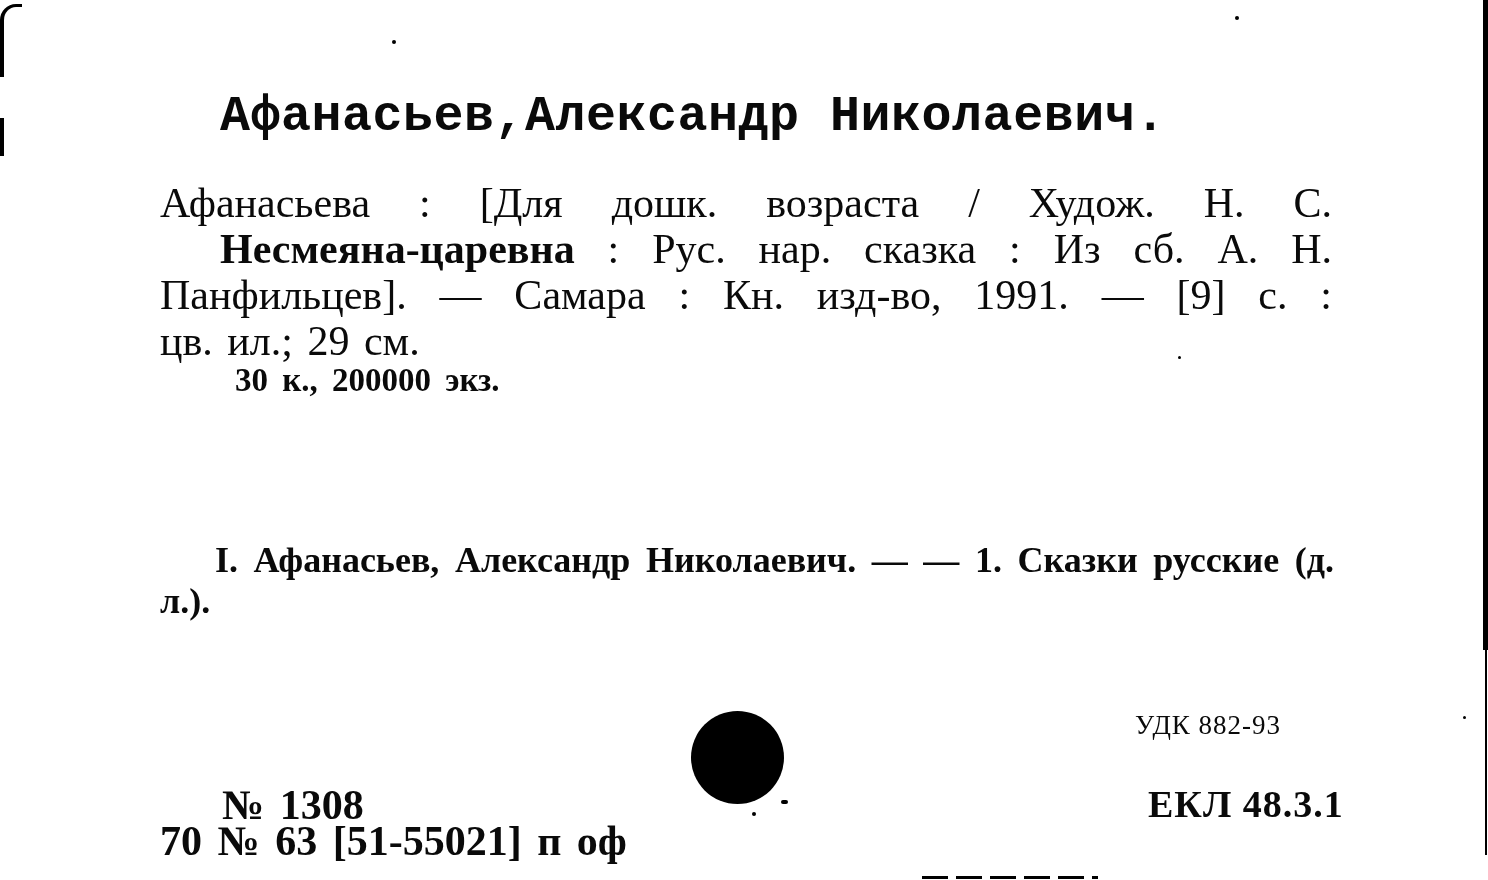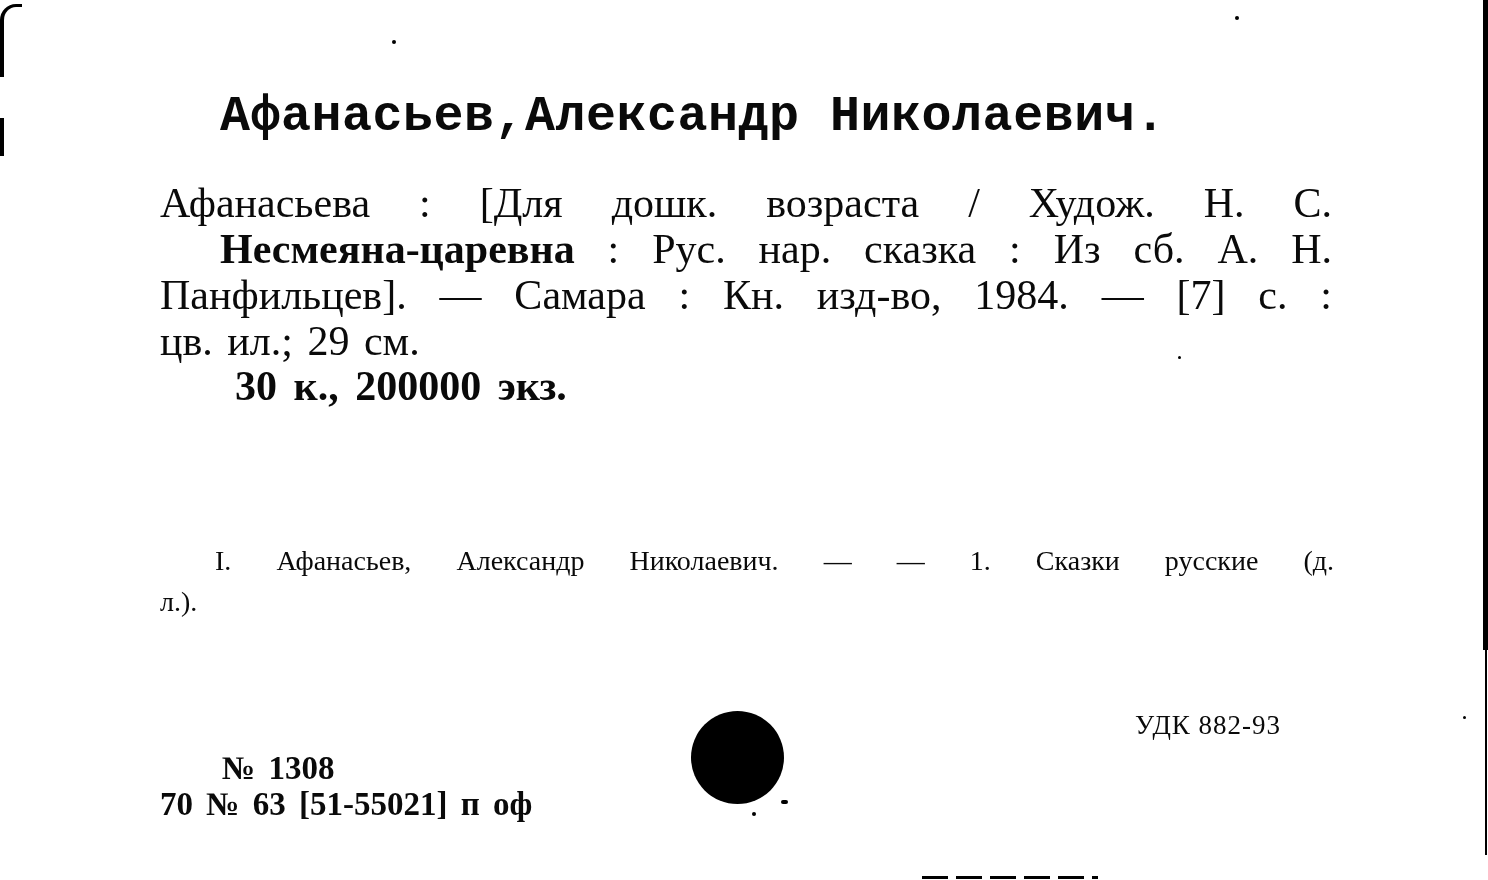--- a/index.html
+++ b/index.html
@@ -40,40 +40,41 @@
   .jline { text-align: justify; text-align-last: justify; }
   .indent { text-indent: 60px; }
   .tindent { text-indent: 55px; }
   .plain { text-align: right; text-align-last: left; }
   .book-title { font-weight: bold; }
 
   .price {
     position: absolute;
     left: 235px;
     top: 362px;
-    font-size: 42px;
+    font-size: 33px;
     font-weight: bold;
     word-spacing: 6px;
   }
 
   .tracing {
     position: absolute;
     left: 160px;
     top: 540px;
     width: 1174px;
-    font-size: 28px;
+    font-size: 36px;
     line-height: 41px;
     word-spacing: 4px;
+    font-weight: bold;
   }
 
   .stamp-left {
     position: absolute;
     left: 160px;
-    top: 750px;
-    font-size: 33px;
+    top: 787px;
+    font-size: 42px;
     font-weight: bold;
     line-height: 36px;
     word-spacing: 5px;
     white-space: nowrap;
   }
   .stamp-left .pad { padding-left: 62px; }
 
   .udc {
     position: absolute;
     left: 1135px;
@@ -162,37 +163,38 @@
   <div class="corner-tl"></div>
   <div class="edge-left-tick"></div>
   <div class="edge-right-heavy"></div>
   <div class="edge-right-light"></div>
 
   <h1 class="heading">Афанасьев,Александр Николаевич.</h1>
 
   <div class="bib">
     <div class="jline">Афанасьева : [Для дошк. возраста / Худож. Н. С.</div>
     <div class="jline indent"><span class="book-title">Несмеяна-царевна</span><span> : Рус. нар. сказка : Из сб. А. Н.</span></div>
-    <div class="jline">Панфильцев]. — Самара : Кн. изд-во, 1984. — [7] с. :</div>
+    <div class="jline">Панфильцев]. — Самара : Кн. изд-во, 1991. — [9] с. :</div>
     <div class="plain">цв. ил.; 29 см.</div>
   </div>
 
   <div class="price">30 к., 200000 экз.</div>
 
   <div class="tracing">
     <div class="jline tindent">I. Афанасьев, Александр Николаевич. — — 1. Сказки русские (д.</div>
     <div class="plain">л.).</div>
   </div>
 
   <div class="stamp-left">
     <div class="pad">№ 1308</div>
     <div>70 № 63 [51-55021] п оф</div>
   </div>
 
   <div class="udc">УДК 882-93</div>
+  <div class="ekl">ЕКЛ 48.3.1</div>
 
   <div class="punch-hole"></div>
 
   <div class="bottom-dashes"></div>
 
   <div class="speck" style="left:392px; top:40px;"></div>
   <div class="speck" style="left:1235px; top:16px;"></div>
   <div class="speck" style="left:1178px; top:356px; width:3px; height:3px;"></div>
   <div class="speck" style="left:781px; top:800px; width:7px; height:4px; border-radius:2px;"></div>
   <div class="speck" style="left:752px; top:812px;"></div>

